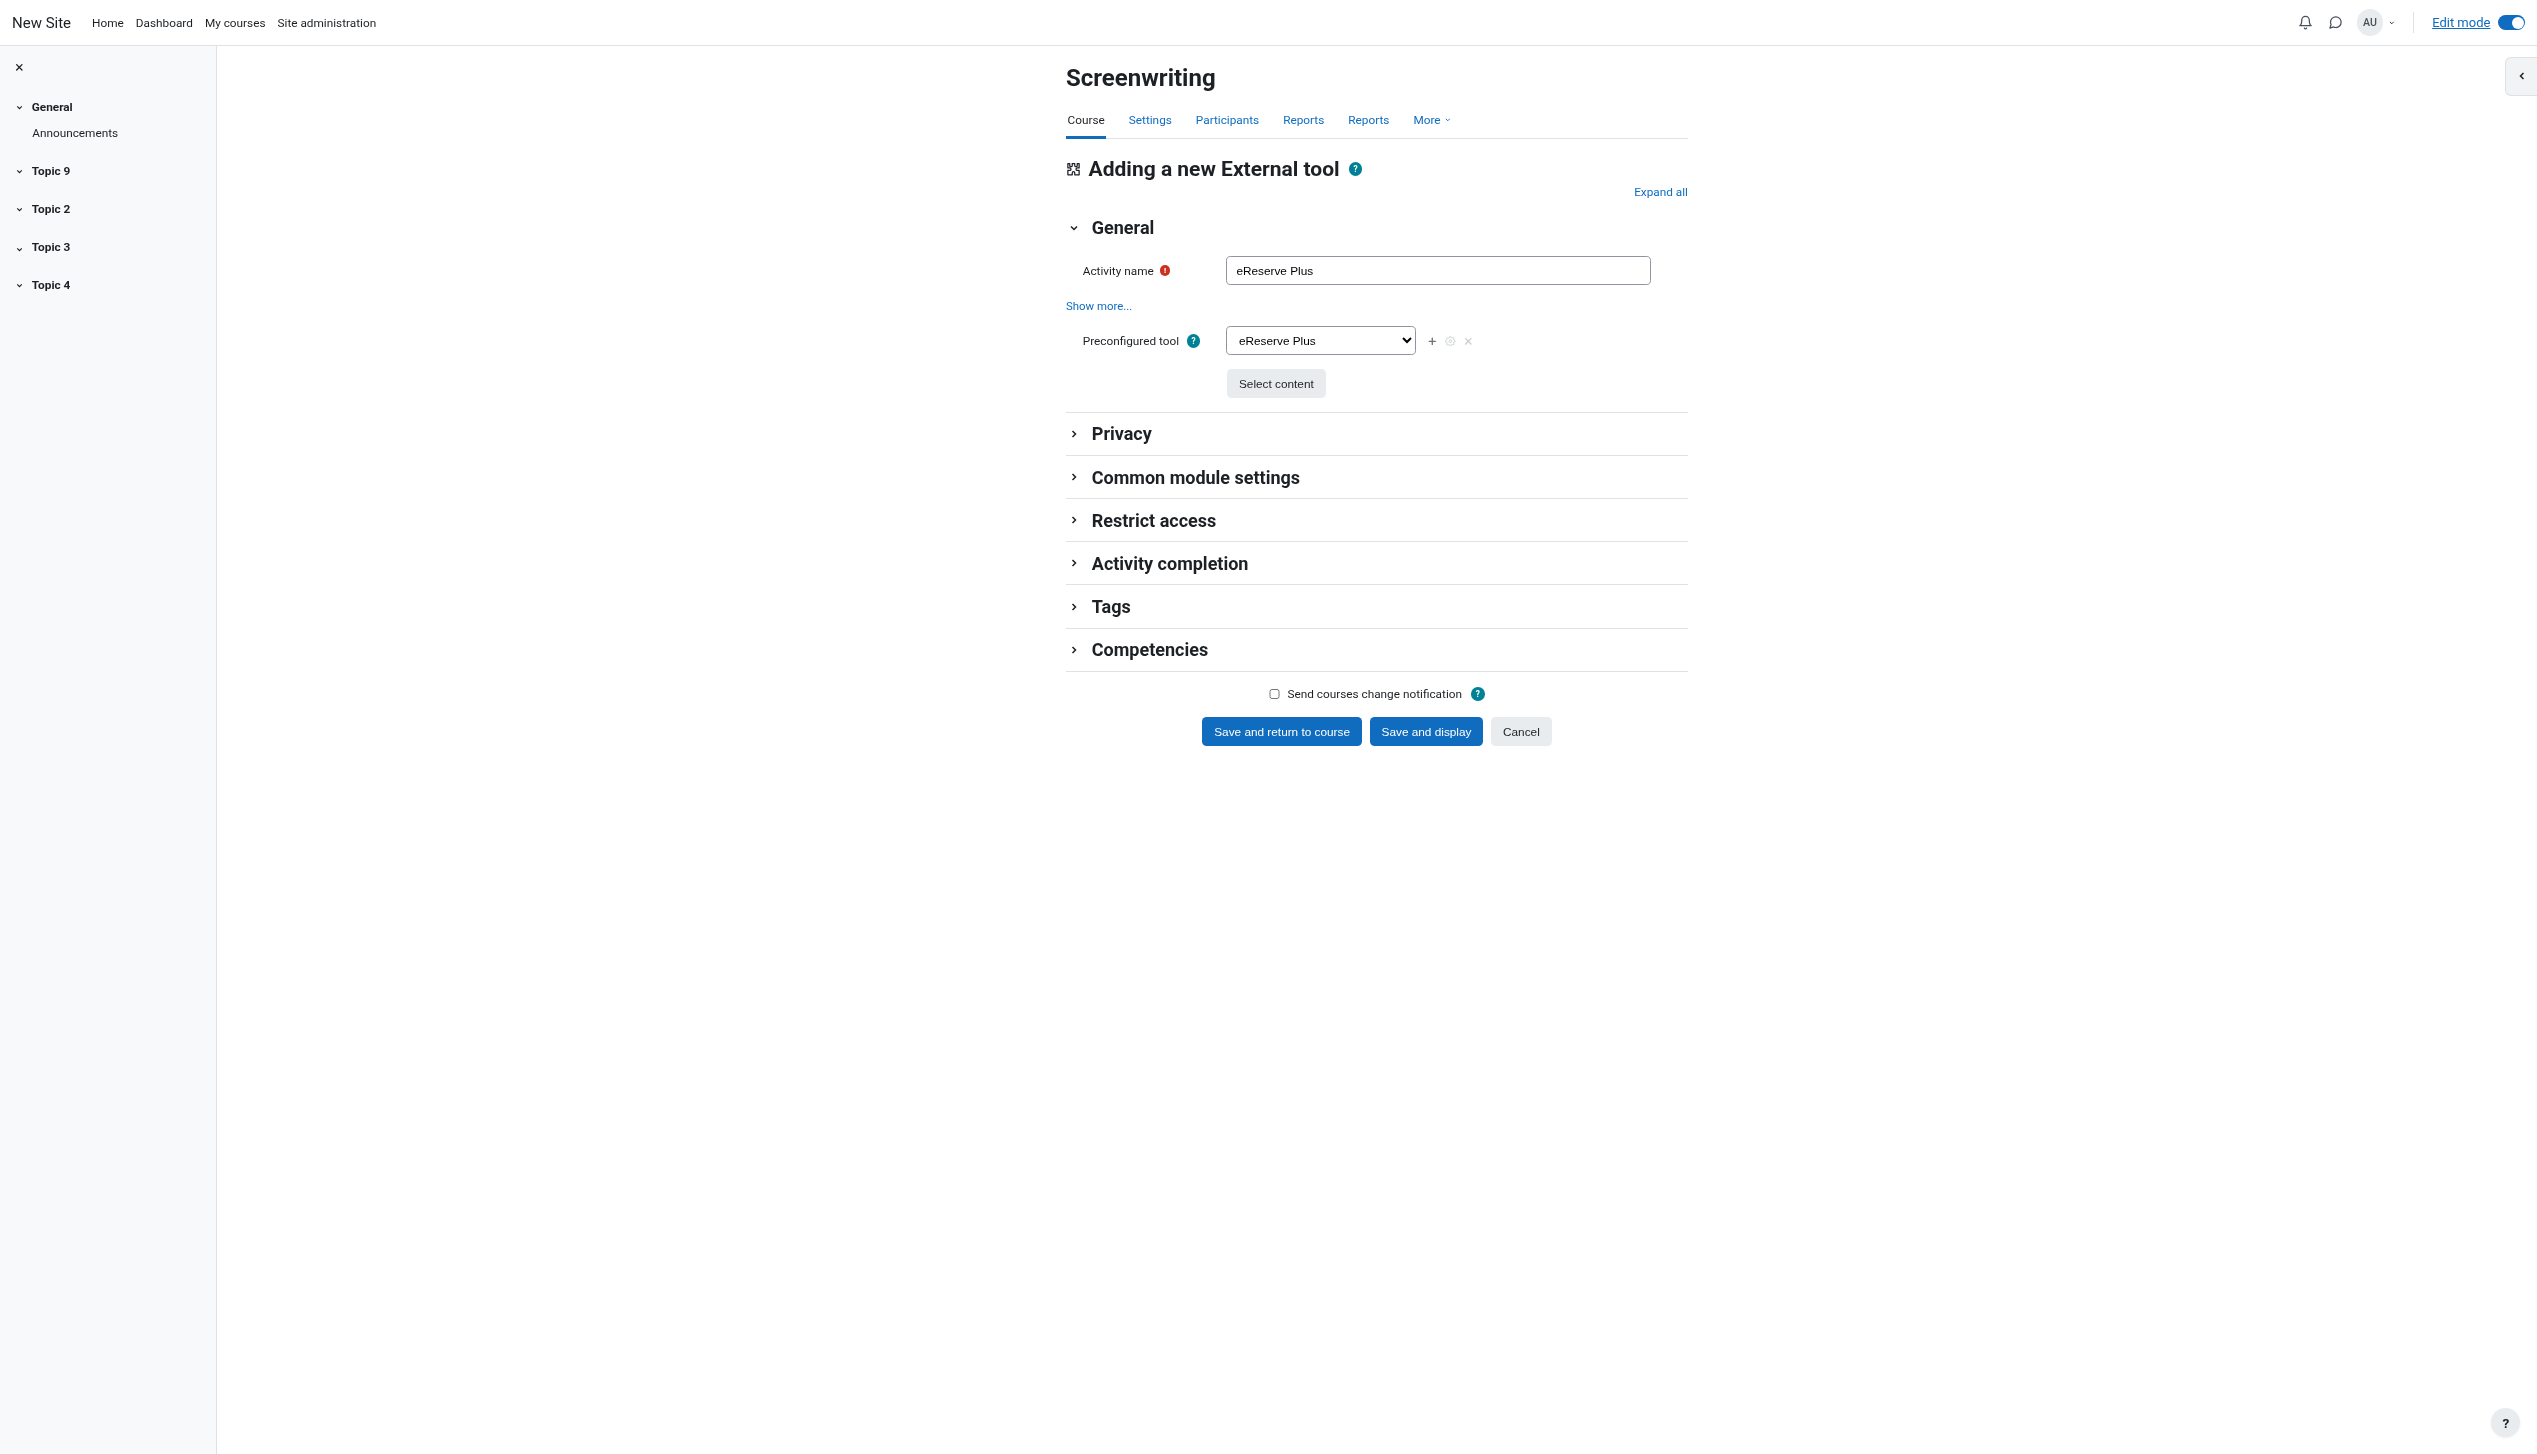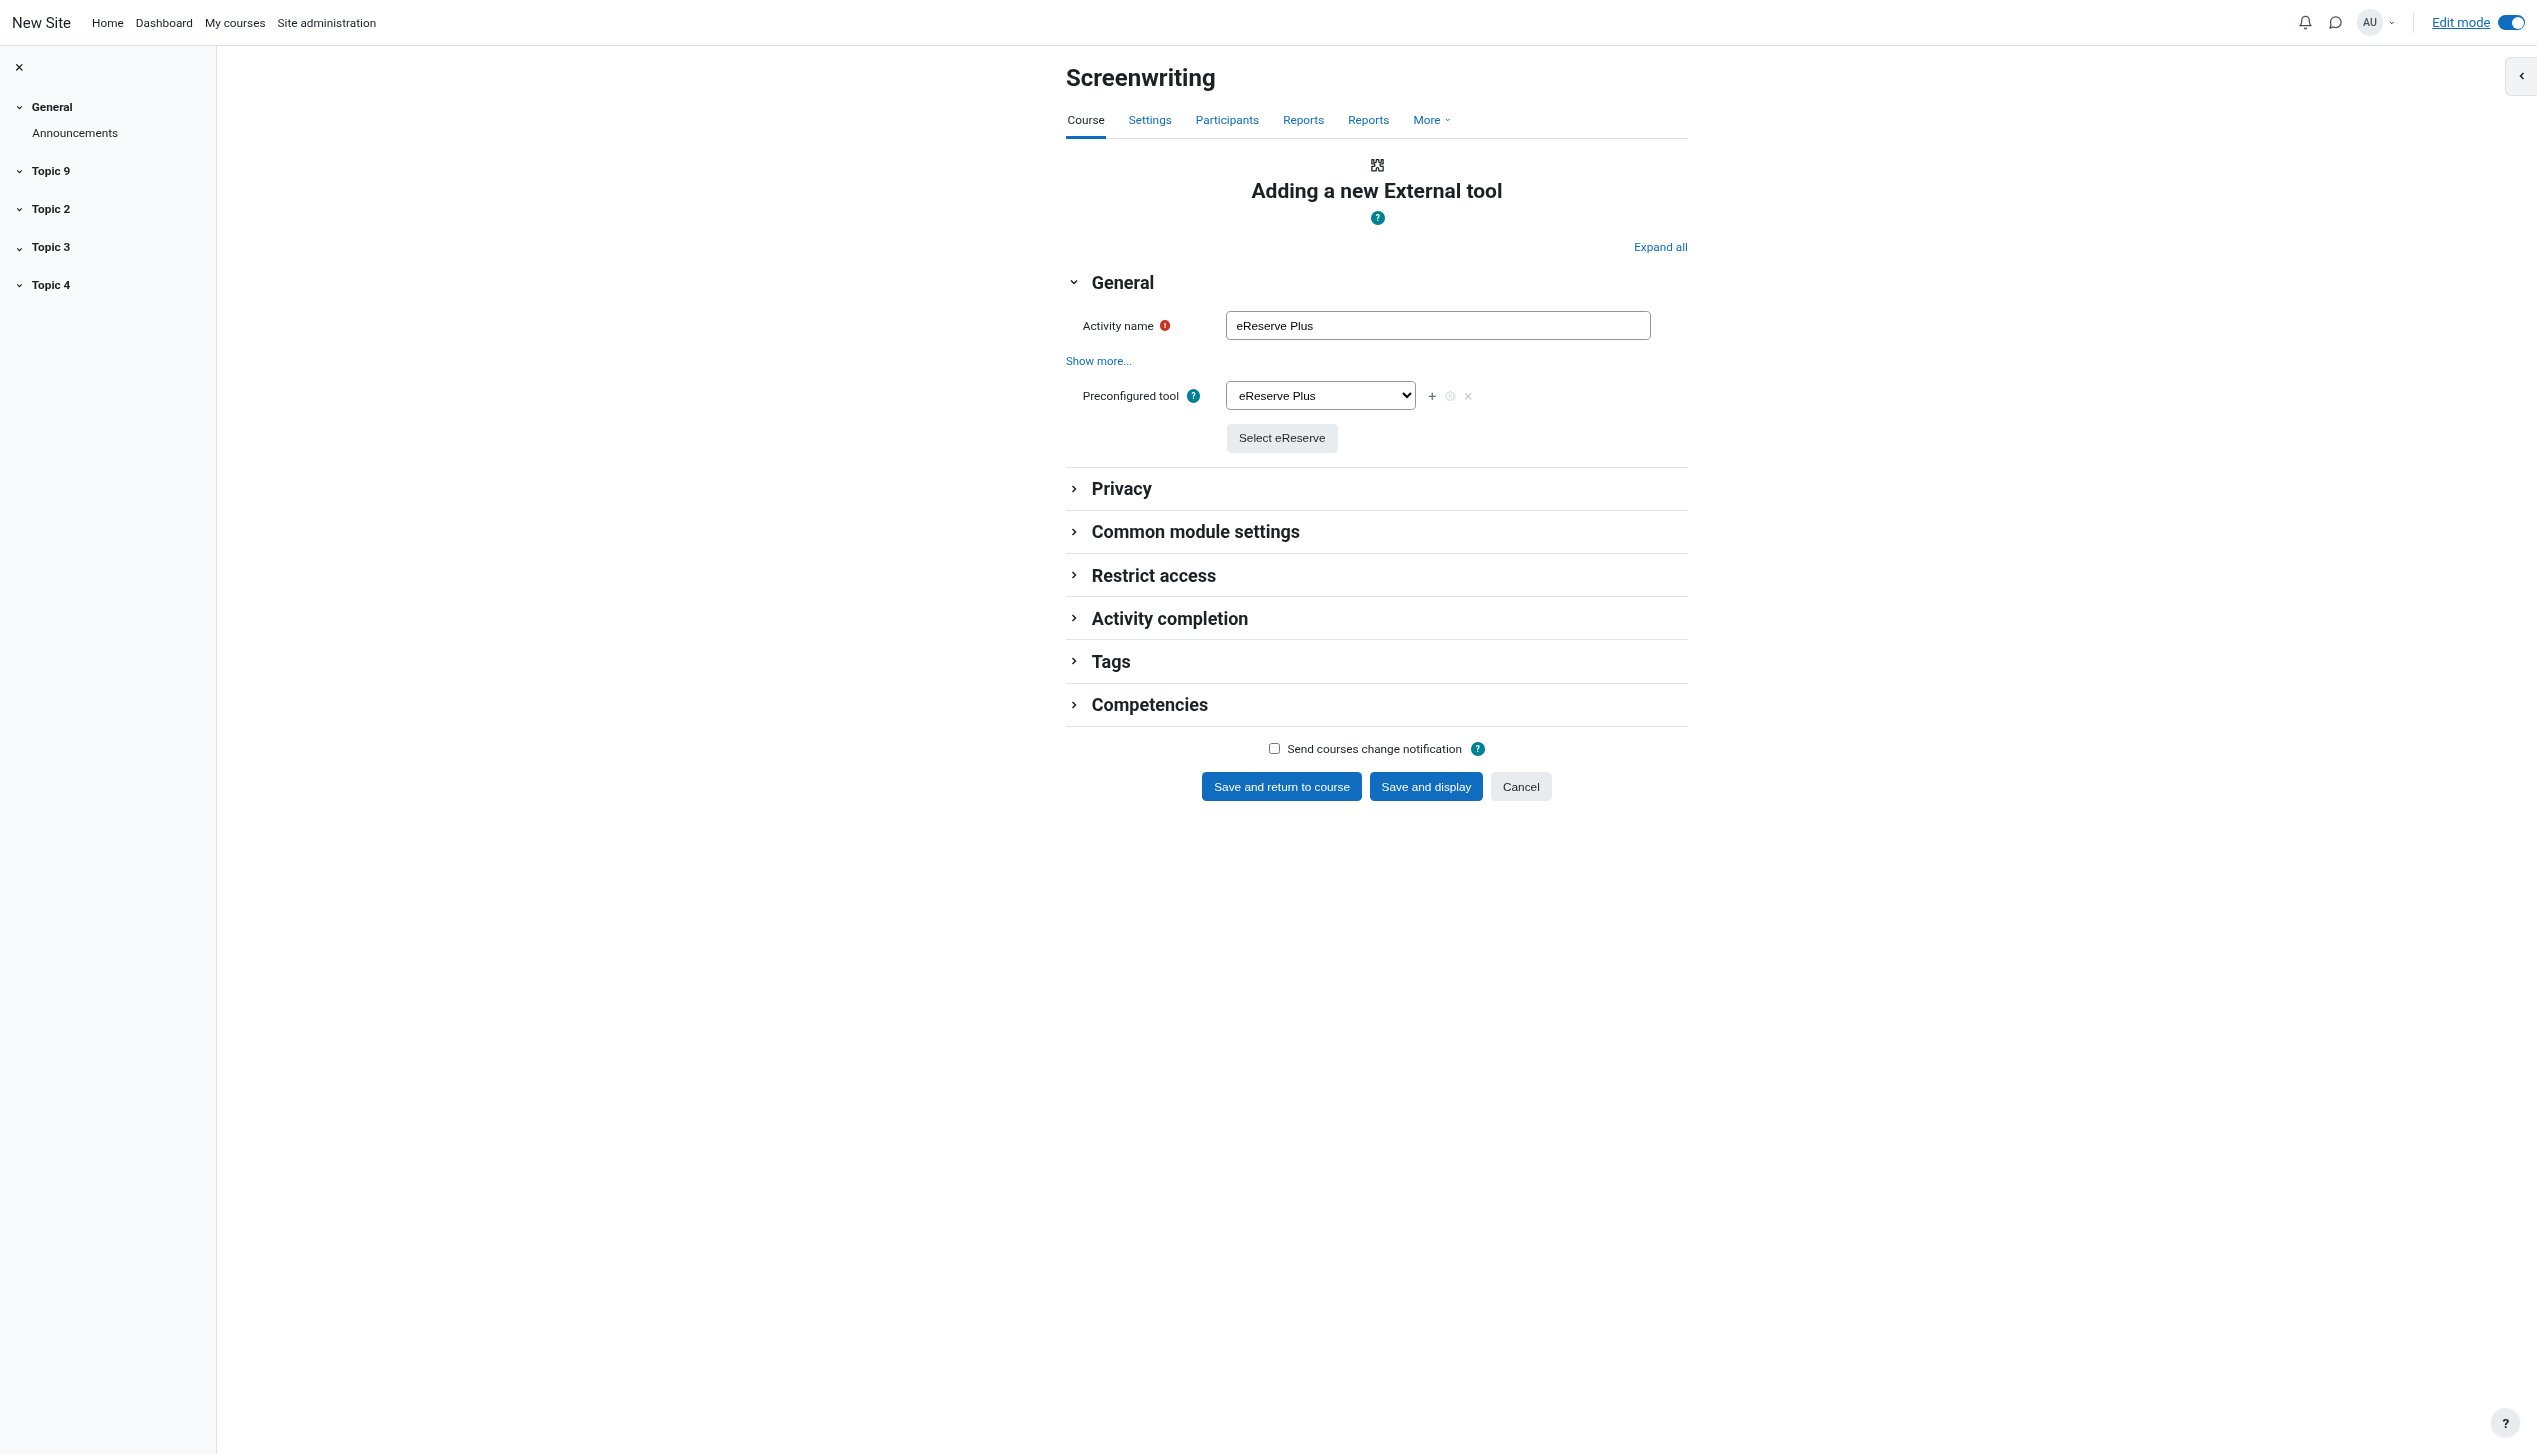--- a/index.html
+++ b/index.html
@@ -102,22 +102,21 @@
   }
   .tab.active { color: #1d2125; font-weight: 400; }
   .tab.active::after {
     content: ""; position: absolute; left: 0; right: 0; bottom: -0.8px; height: 2.3px; background: #0f6cbf;
   }
   .tab.more { display: flex; align-items: center; gap: 3px; }
 
   
   .form-heading {
     display: flex; align-items: center; gap: 7.6px; font-size: 21px; font-weight: 700;
-    margin-bottom: 15px;
-    flex-direction: column;
+    margin-bottom: 4px;
   }
   .form-heading .puzzle { color: #1d2125; }
   .help-badge {
     width: 13.7px; height: 13.7px; border-radius: 50%; background: #008196; color: #fff;
     font-size: 8.3px; font-weight: 700; display: inline-flex; align-items: center; justify-content: center;
     margin-left: 1.5px; cursor: pointer;
   }
 
   .expand-all { text-align: right; margin-bottom: 7.6px; }
   .expand-all a { color: #0f6cbf; font-size: 11.8px; }
@@ -390,21 +389,21 @@
                   <svg width="10.6" height="10.6" viewBox="0 0 24 24" fill="none" stroke="currentColor" stroke-width="3" stroke-linecap="round">
                       <line x1="18" y1="6" x2="6" y2="18"></line>
                       <line x1="6" y1="6" x2="18" y2="18"></line>
                     </svg>
                 </span>
               </div>
             </div>
           </div>
 
           <div class="select-content-row">
-            <button class="btn btn-secondary">Select eReserve</button>
+            <button class="btn btn-secondary">Select content</button>
           </div>
 
         </div>
       </div>
 
       <div class="fieldset">
         <div class="fieldset-header">
           <span class="chev">
             <svg width="12" height="12" viewBox="0 0 24 24" fill="none" stroke="currentColor" stroke-width="3">
                 <polyline points="9 18 15 12 9 6"></polyline>

